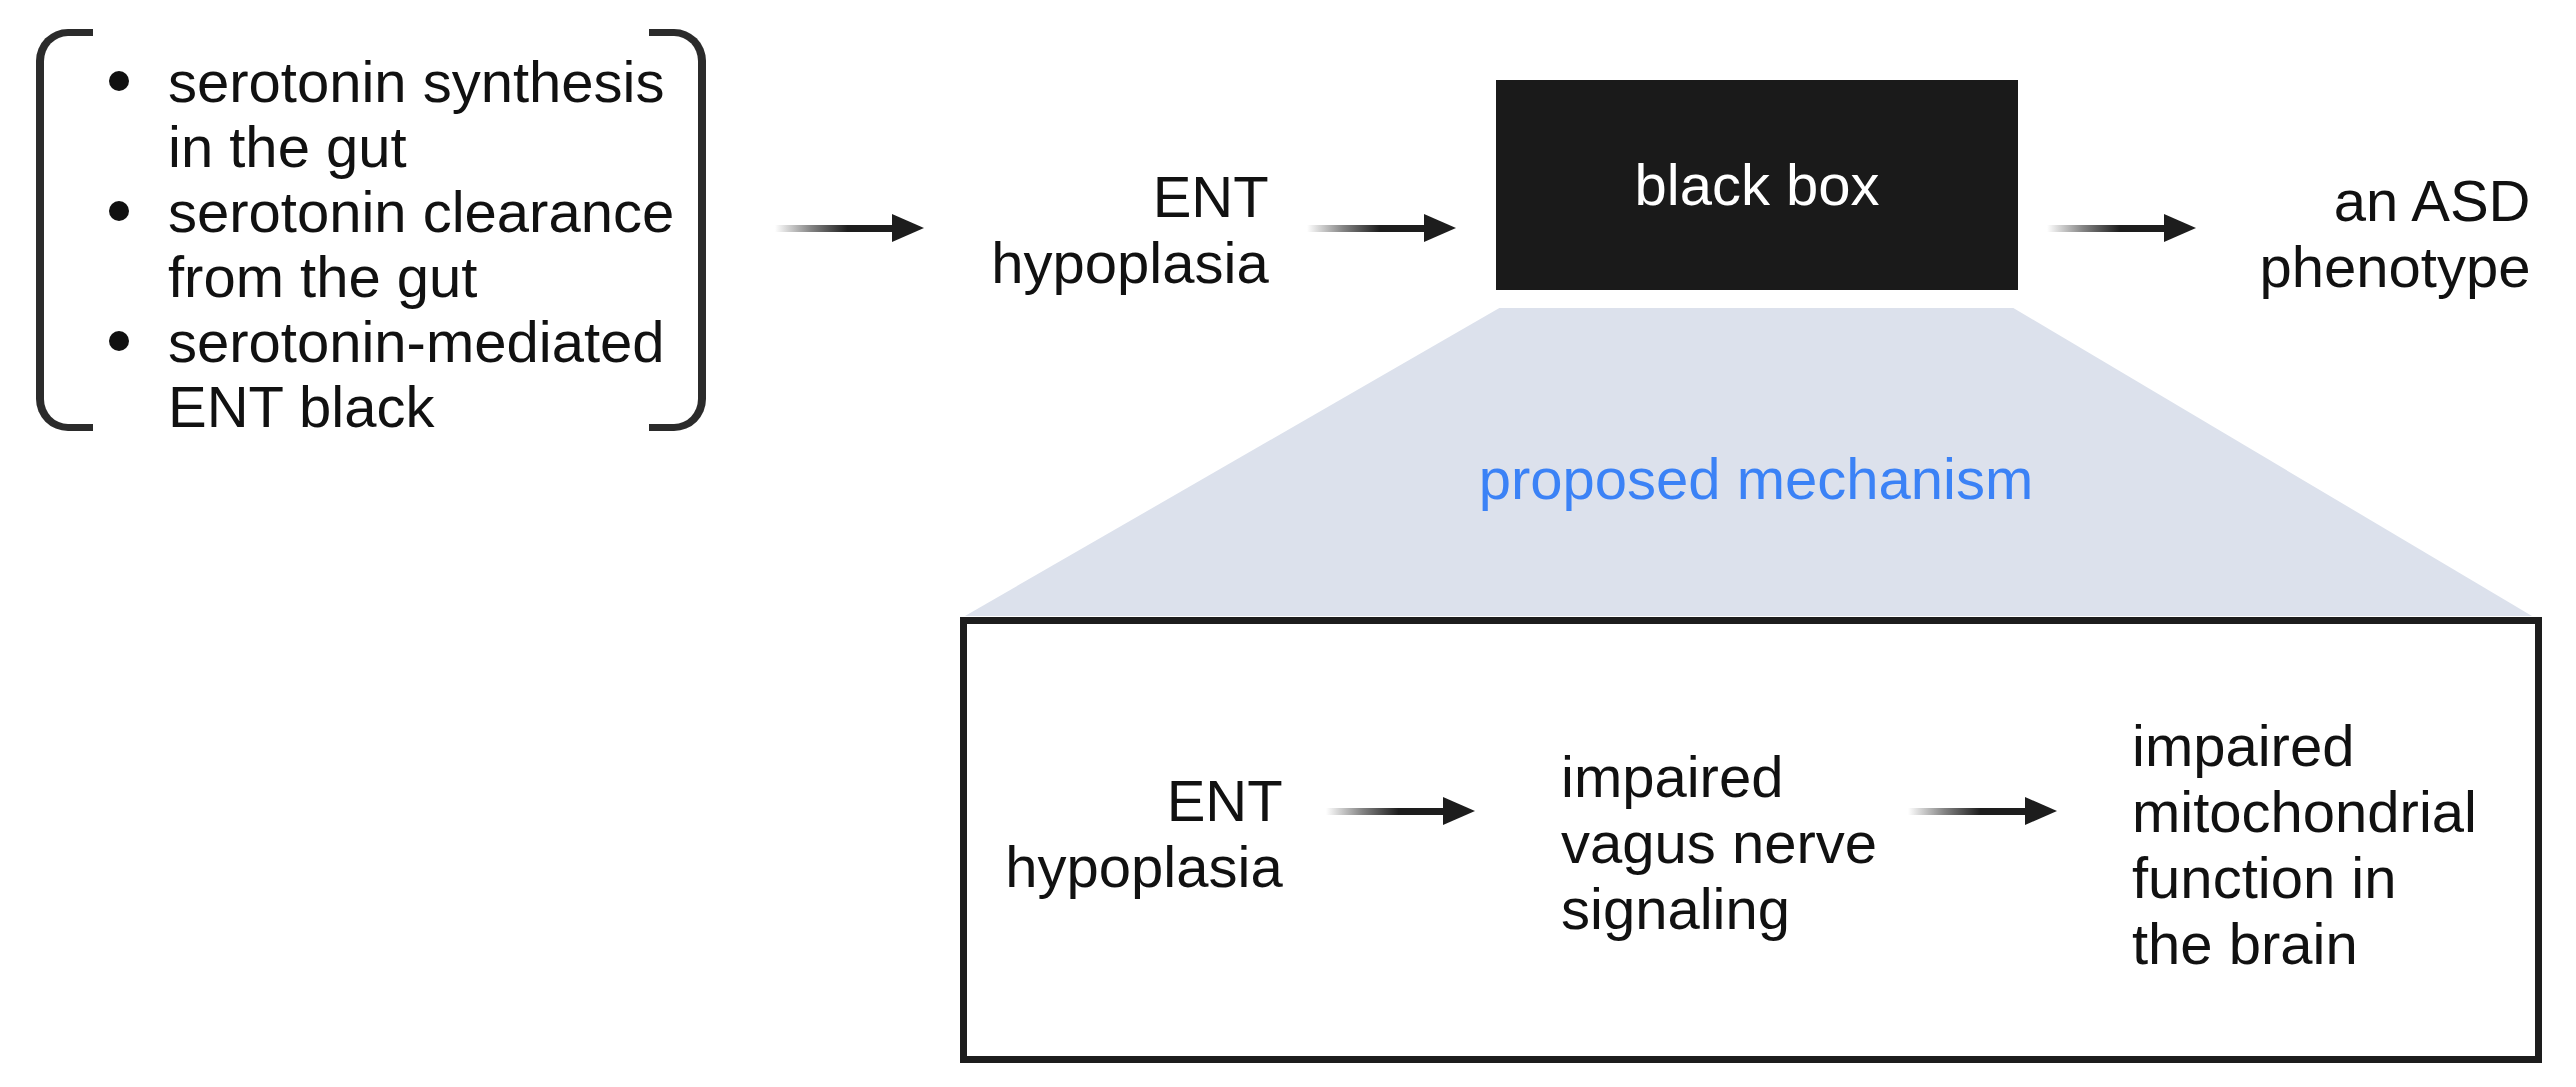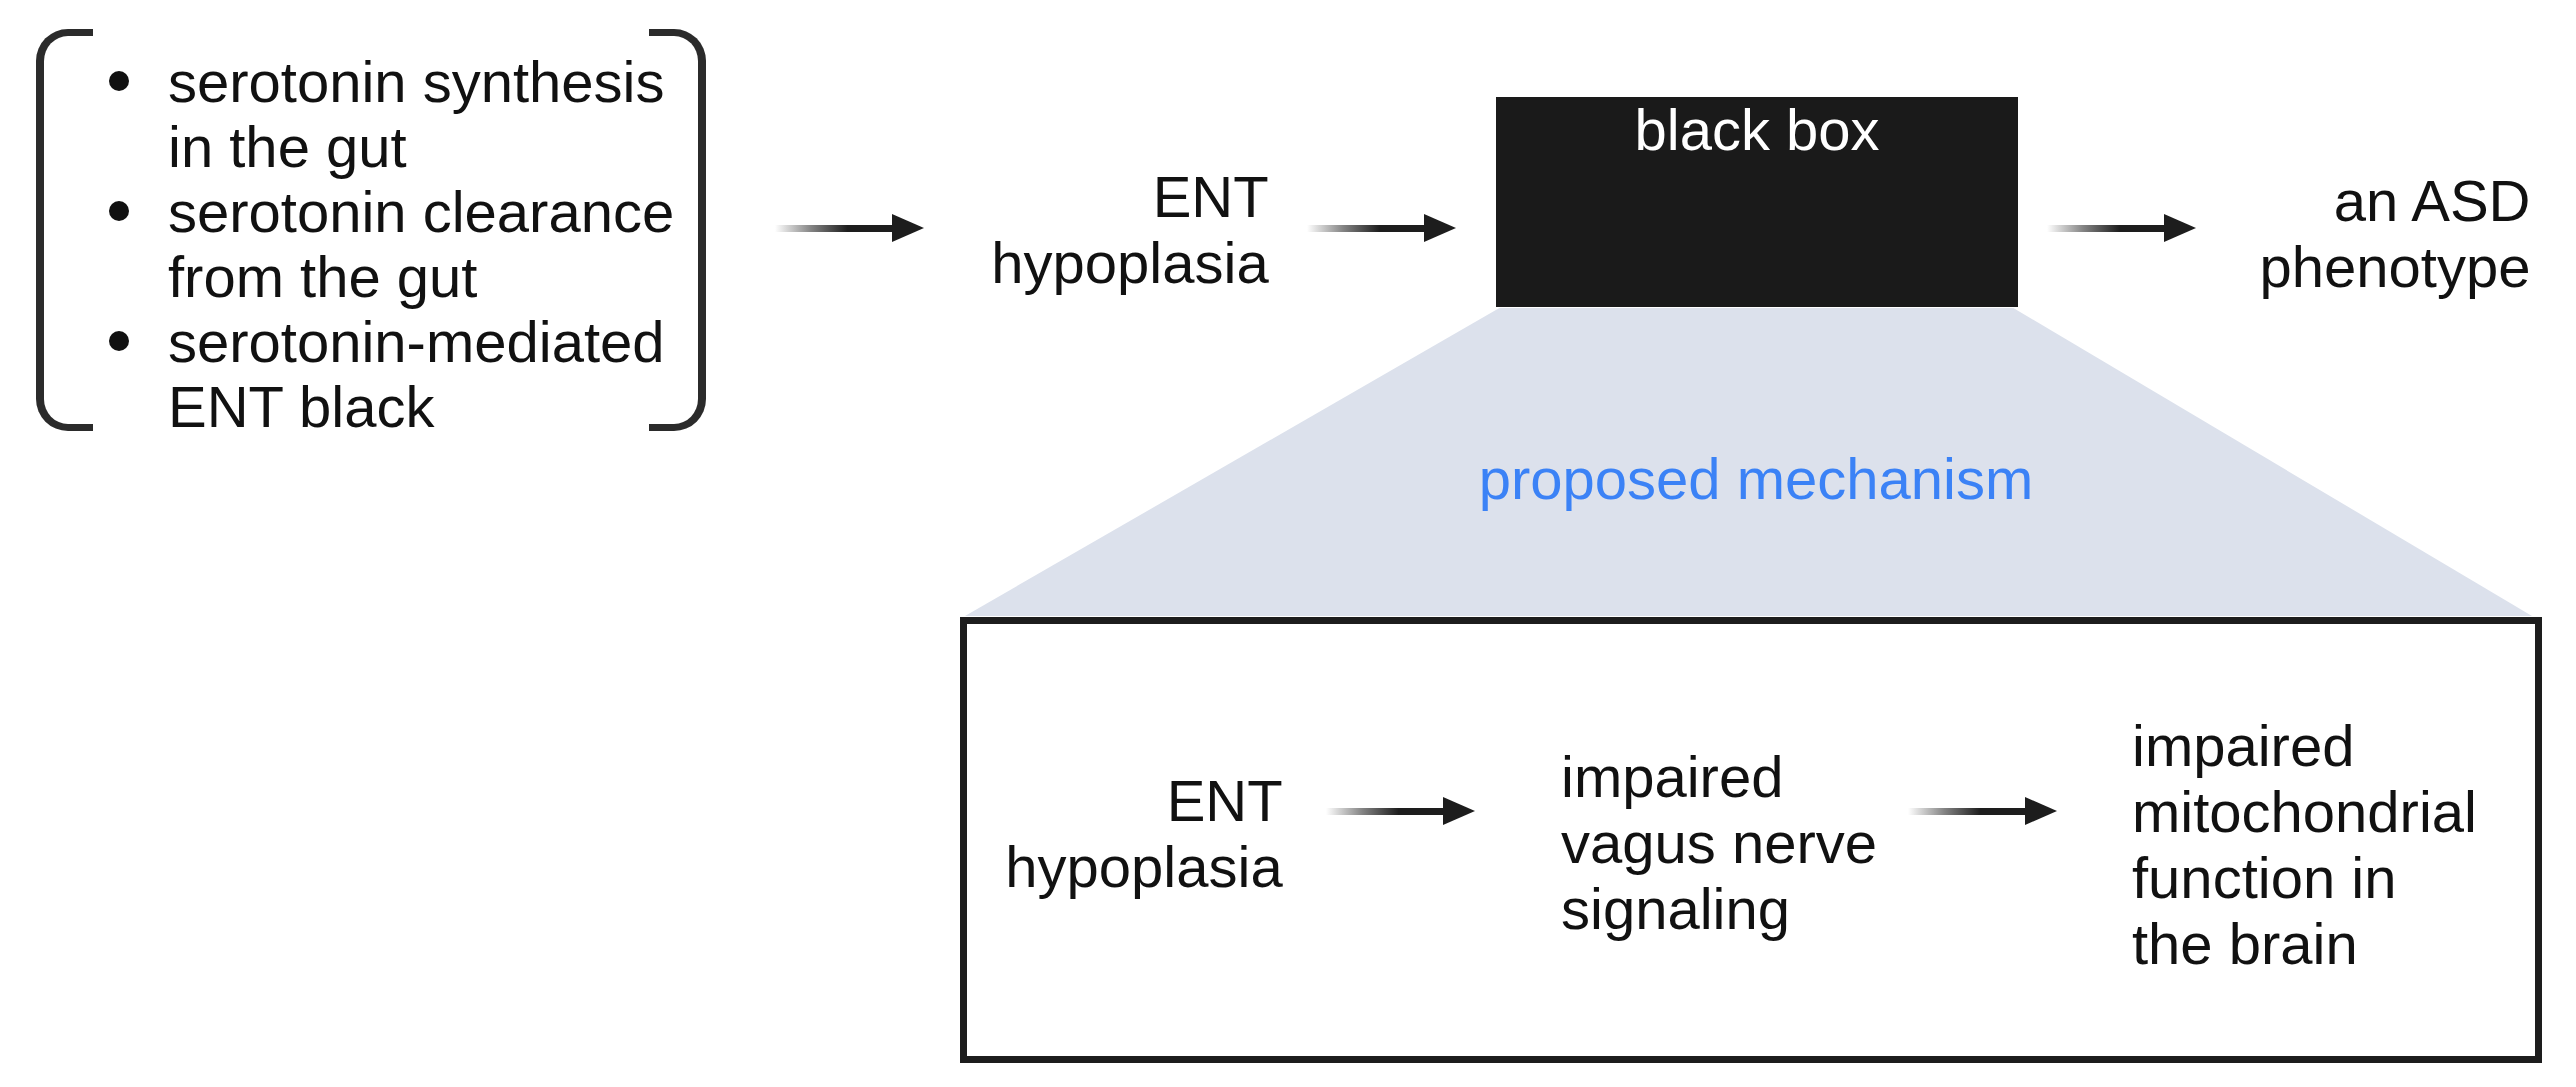--- a/index.html
+++ b/index.html
@@ -83,24 +83,24 @@
   }
   .arrow-1 { left: 775px; top: 214px; }
   .arrow-2 { left: 1307px; top: 214px; }
   .arrow-3 { left: 2047px; top: 214px; }
   .arrow-4 { left: 1326px; top: 797px; }
   .arrow-5 { left: 1908px; top: 797px; }
 
   
   .black-box {
     position: absolute;
-    left: 1496px; top: 97px;
+    left: 1496px; top: 80px;
     width: 522px; height: 210px;
     background: #1a1a1a;
-    display: flex; align-items: flex-start; justify-content: center;
+    display: flex; align-items: center; justify-content: center;
     z-index: 2;
   }
   .black-box-label {
     color: #ffffff;
     font-size: 58px; line-height: 66px;
   }
 
   
   .funnel {
     position: absolute;

